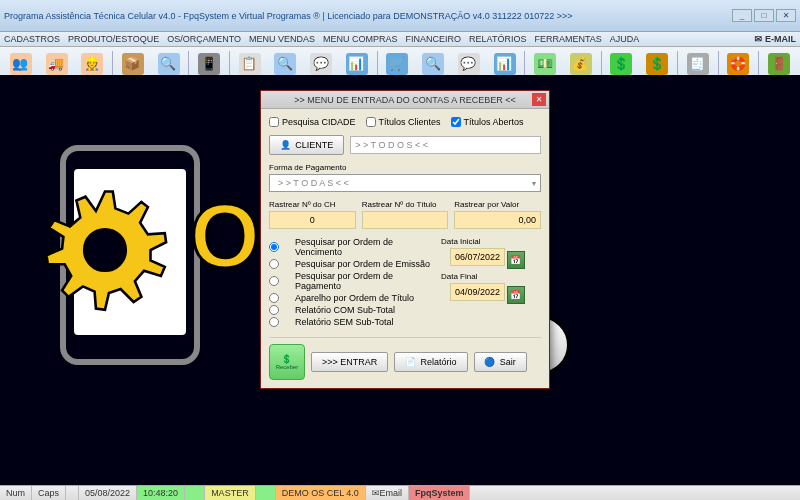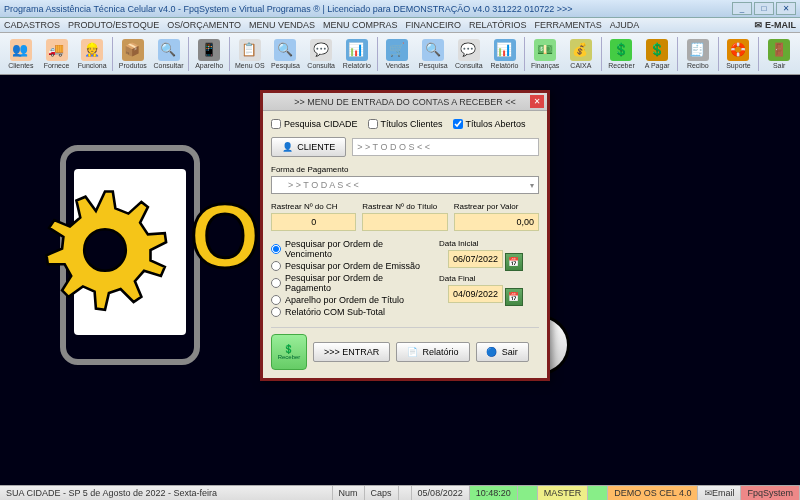--- a/index.html
+++ b/index.html
@@ -1,18 +1,18 @@
 <!DOCTYPE html>
 <html><head>
 <meta charset="utf-8">
 <style>
 * { margin: 0; padding: 0; box-sizing: border-box; font-family: Tahoma, Arial, sans-serif; font-size: 9px; }
 body { width: 800px; height: 500px; overflow: hidden; background: #000015; position: relative; }
 
-.titlebar { height: 18px; background: linear-gradient(#d8e8f8,#b8d0e8); display: flex; align-items: center; padding: 0 4px; color: #1a4a8a; font-size: 9px; border-bottom: 1px solid #8aa; }
+.titlebar { height: 32px; background: linear-gradient(#d8e8f8,#b8d0e8); display: flex; align-items: center; padding: 0 4px; color: #1a4a8a; font-size: 9px; border-bottom: 1px solid #8aa; }
 .titlebar .spacer { flex: 1; }
 .winbtn { width: 20px; height: 13px; background: #d0e0f0; border: 1px solid #8aa; margin-left: 2px; display: flex; align-items: center; justify-content: center; font-size: 8px; cursor: pointer; }
 
 .menubar { height: 15px; background: linear-gradient(#e8f0f8,#d0e0f0); display: flex; align-items: center; padding: 0 4px; gap: 8px; font-size: 8px; color: #333; border-bottom: 1px solid #aaa; }
 .menubar span { cursor: pointer; }
 .menubar .email { margin-left: auto; display: flex; align-items: center; gap: 3px; font-weight: bold; }
 
 .toolbar { height: 42px; background: linear-gradient(#f0f5fa,#d8e5f0); display: flex; align-items: center; padding: 2px 4px; gap: 2px; border-bottom: 1px solid #999; }
 .tbtn { width: 34px; height: 38px; display: flex; flex-direction: column; align-items: center; justify-content: center; cursor: pointer; border-radius: 2px; }
 .tico { width: 22px; height: 22px; border-radius: 3px; display: flex; align-items: center; justify-content: center; font-size: 13px; }
@@ -23,55 +23,55 @@
 
 .bglogo { position: absolute; left: 40px; top: 50px; width: 560px; height: 290px; }
 .phone { position: absolute; left: 20px; top: 20px; width: 140px; height: 220px; }
 .phone-body { width: 140px; height: 220px; border: 6px solid #888; border-radius: 18px; background: #000015; position: relative; }
 .phone-screen { position: absolute; top: 18px; left: 8px; right: 8px; bottom: 24px; background: #fff; border-radius: 4px; }
 .gear { position: absolute; left: 0px; top: 60px; width: 130px; height: 130px; }
 .gear svg { width: 100%; height: 100%; }
 .logotext { position: absolute; left: 150px; top: 60px; font-size: 90px; font-weight: 900; color: #f5c518; -webkit-text-stroke: 3px #000; letter-spacing: -4px; }
 .logopill { position: absolute; left: 220px; top: 190px; width: 310px; height: 60px; background: linear-gradient(#fff,#ccc); border: 3px solid #000; border-radius: 30px; display: flex; align-items: center; justify-content: flex-end; padding-right: 20px; font-size: 38px; font-weight: 900; color: #222; letter-spacing: 2px; }
 
-.dialog { position: absolute; left: 260px; top: 15px; width: 290px; background: #ece9d8; border: 3px solid #7f1d1d; box-shadow: 2px 2px 8px rgba(0,0,0,.5); }
+.dialog { position: absolute; left: 260px; top: 15px; width: 290px; background: #ece9d8; border: 1px solid #7f1d1d; box-shadow: 2px 2px 8px rgba(0,0,0,.5); }
 .dlg-title { height: 18px; background: linear-gradient(#ddd,#ccc); display: flex; align-items: center; justify-content: center; font-size: 8px; color: #333; border-bottom: 1px solid #aaa; position: relative; }
 .dlg-close { position: absolute; right: 3px; top: 2px; width: 14px; height: 13px; background: #d44; color: #fff; display: flex; align-items: center; justify-content: center; cursor: pointer; font-size: 8px; }
 .dlg-body { padding: 8px; }
 .chkrow { display: flex; gap: 10px; margin-bottom: 8px; }
 .chk { display: flex; align-items: center; gap: 3px; font-size: 8px; }
 .chk input { width: 10px; height: 10px; }
 .btnrow { display: flex; gap: 6px; margin-bottom: 8px; align-items: center; }
 .dlgbtn { height: 20px; padding: 0 10px; background: linear-gradient(#fff,#ddd); border: 1px solid #999; border-radius: 2px; display: flex; align-items: center; gap: 4px; cursor: pointer; font-size: 8px; }
 .txtfield { flex: 1; height: 18px; background: #fff; border: 1px solid #b5b5b5; padding: 0 4px; font-size: 8px; color: #888; display: flex; align-items: center; }
 .lbl { font-size: 8px; margin-bottom: 2px; display: block; }
-.combo { height: 18px; background: #fff; border: 1px solid #999; display: flex; align-items: center; padding: 0 16px; font-size: 8px; color: #888; position: relative; }
+.combo { height: 18px; background: #fff; border: 1px solid #999; display: flex; align-items: center; padding: 0 8px; font-size: 8px; color: #888; position: relative; }
 .combo::after { content: "▾"; position: absolute; right: 4px; }
 .trackrow { display: flex; gap: 6px; margin-bottom: 8px; }
 .trackcol { flex: 1; }
 .numfield { height: 18px; background: #ffe8b0; border: 1px solid #cc9; padding: 0 4px; text-align: center; font-size: 8px; display: flex; align-items: center; justify-content: center; }
 .radiopanel { display: flex; gap: 8px; margin-bottom: 8px; }
 .radios { flex: 1; }
-.rad { display: flex; align-items: center; gap: 4px; font-size: 8px; margin-bottom: 2px; }
+.rad { display: flex; align-items: center; gap: 16px; font-size: 8px; margin-bottom: 2px; }
 .rad input { width: 10px; height: 10px; }
 .dates { width: 100px; }
 .datefield { height: 18px; background: #ffe8b0; border: 1px solid #cc9; padding: 0 4px; font-size: 8px; display: flex; align-items: center; margin-bottom: 6px; }
 .datebtn { width: 18px; height: 18px; background: linear-gradient(#6a6,#484); border: 1px solid #363; display: inline-flex; align-items: center; justify-content: center; color: #fff; font-size: 9px; margin-left: 2px; cursor: pointer; }
 .daterow { display: flex; align-items: center; padding-left: 9px; }
 .actionrow { display: flex; gap: 6px; align-items: center; padding-top: 6px; border-top: 1px solid #ccc; }
 .bigbtn { width: 36px; height: 36px; background: linear-gradient(#9e9,#6c6); border: 1px solid #4a4; border-radius: 4px; display: flex; flex-direction:column; align-items: center; justify-content: center; font-size: 16px; cursor: pointer; }
 .bigbtn .sub { font-size:6px; color:#063; }
 
 .statusbar { position: absolute; bottom: 0; left: 0; right: 0; height: 15px; background: linear-gradient(#eee,#ddd); border-top: 1px solid #aaa; display: flex; align-items: center; font-size: 8px; color: #333; }
 .statusbar .cell { padding: 0 6px; border-right: 1px solid #bbb; height: 100%; display: flex; align-items: center; }
 .statusbar .flex { flex: 1; }
 .st-green { background: #8e8; text-align: center; }
 .st-yellow { background: #ee8; }
 .st-orange { background: #fb6; }
-.st-red { background: #e88; }
+.st-red { background: #e88; font-weight: bold; }
 </style>
 </head>
 <body>
 
 <div class="titlebar">
   <span>Programa Assistência Técnica Celular v4.0 - FpqSystem e Virtual Programas ® | Licenciado para  DEMONSTRAÇÃO v4.0 311222 010722 &gt;&gt;&gt;</span>
   <span class="spacer"></span>
   <span class="winbtn">_</span>
   <span class="winbtn">□</span>
   <span class="winbtn">✕</span>
@@ -280,20 +280,24 @@
               <span>Pesquisar por Ordem de Pagamento</span>
             </label>
             <label class="rad">
               <input type="radio" name="ord" style="">
               <span>Aparelho por Ordem de Título</span>
             </label>
             <label class="rad">
               <input type="radio" name="ord" style="">
               <span>Relatório COM Sub-Total</span>
             </label>
+            <label class="rad">
+              <input type="radio" name="ord" style="">
+              <span>Relatório SEM Sub-Total</span>
+            </label>
           </div>
         <div class="dates">
           <span class="lbl">Data Inicial</span>
           <div class="daterow">
             <div class="datefield">
                 <span>06/07/2022</span>
               </div>
             <div class="datebtn">📅</div>
           </div>
           <span class="lbl">Data Final</span>
@@ -320,21 +324,20 @@
         <div class="dlgbtn">
             <span>🔵</span>
             <span>Sair</span>
           </div>
       </div>
     </div>
   </div>
 </div>
 
 <div class="statusbar">
-  <div class="cell flex">SUA CIDADE - SP  5 de Agosto de 2022 - Sexta-feira</div>
   <div class="cell">Num</div>
   <div class="cell">Caps</div>
   <div class="cell" style="width:12px"></div>
   <div class="cell">05/08/2022</div>
   <div class="cell st-green">10:48:20</div>
   <div class="cell st-green" style="width:20px"></div>
   <div class="cell st-yellow">MASTER</div>
   <div class="cell st-green" style="width:20px"></div>
   <div class="cell st-orange">DEMO OS CEL 4.0</div>
   <div class="cell">

